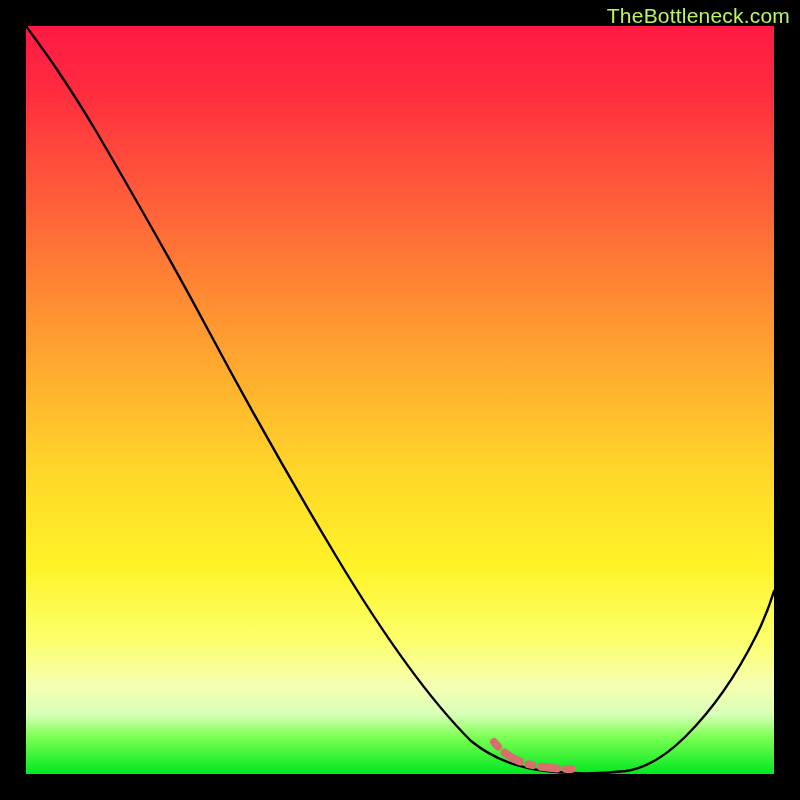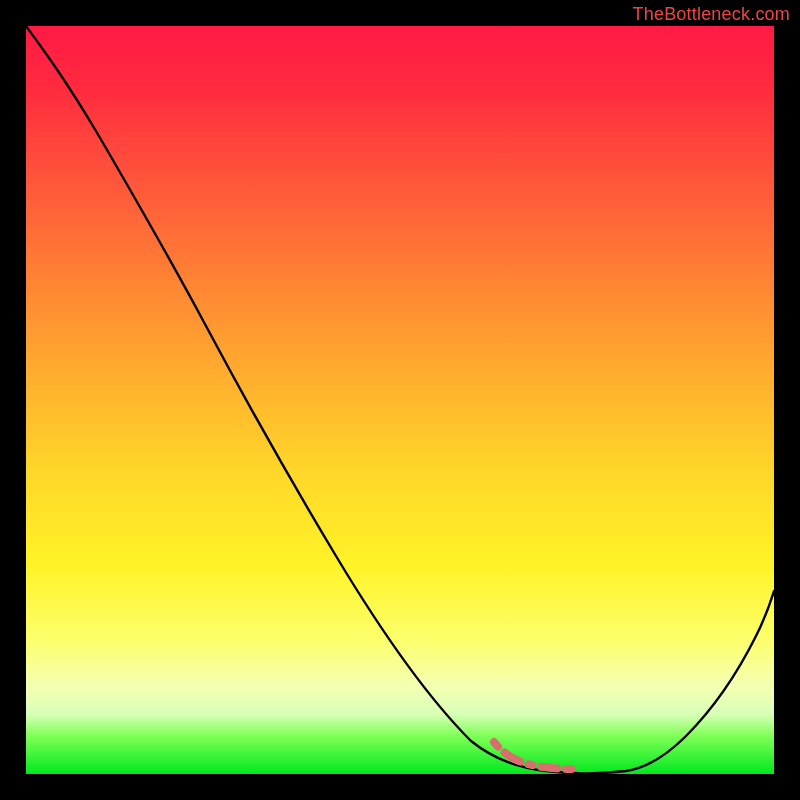--- a/index.html
+++ b/index.html
@@ -14,22 +14,22 @@
   .frame {
     position: relative;
     width: 800px;
     height: 800px;
     background: #000;
   }
   .watermark {
     position: absolute;
     top: 4px;
     right: 10px;
-    color: #ef4444;
-    font-size: 18px;
+    color: #bef264;
+    font-size: 21px;
     font-weight: 500;
     letter-spacing: 0.2px;
     z-index: 20;
     user-select: none;
   }
   .plot-area {
     position: absolute;
     left: 26px;
     top: 26px;
     width: 748px;

